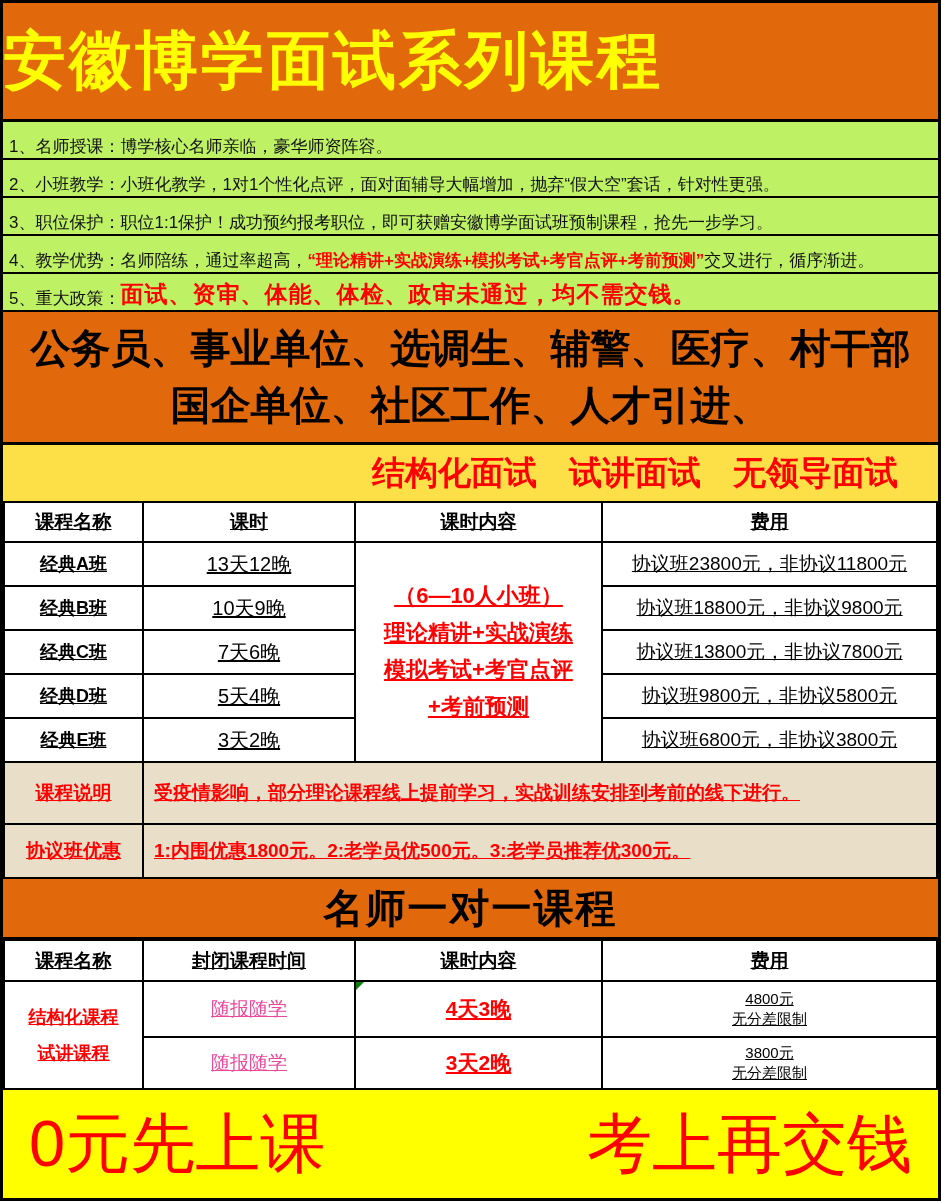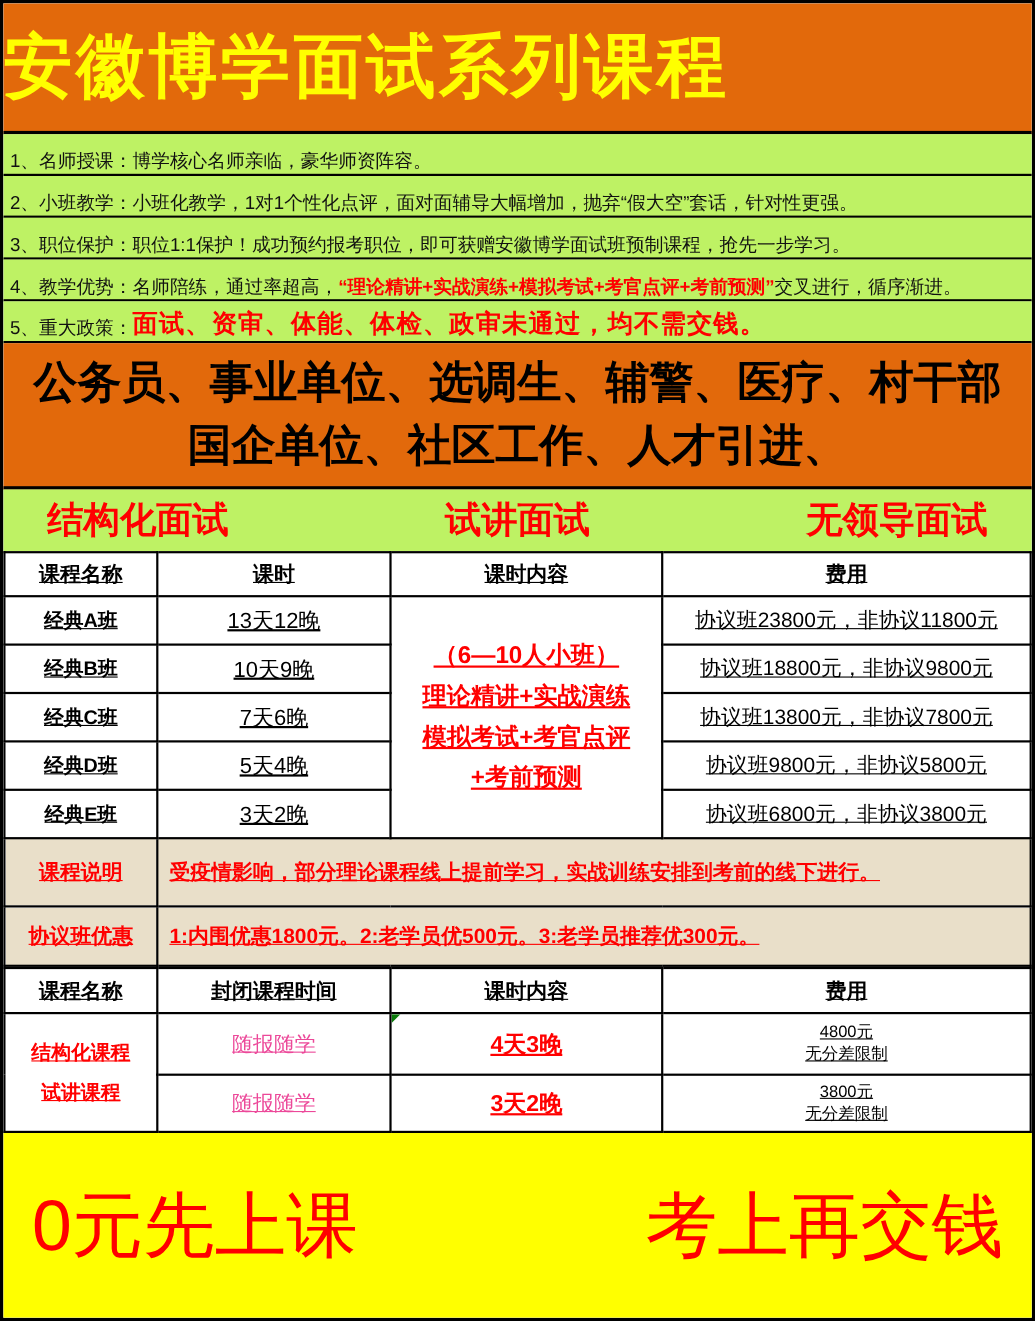--- a/index.html
+++ b/index.html
@@ -12,21 +12,21 @@
   
   .intro-row{height:36px;border-bottom:2px solid #000;display:flex;align-items:flex-end;padding-left:6px;font-size:17px;color:#111;white-space:nowrap;flex:none;background:#bef264;}
   .intro-row .hl{color:#FF0000;font-weight:bold;}
   .intro-row.big-policy .hl{font-size:23px;letter-spacing:1px;}
 
   
   .audience-banner{height:130px;background:#E2690B;border-bottom:3px solid #000;display:flex;flex-direction:column;align-items:center;justify-content:center;flex:none;}
   .audience-banner div{color:#000;font-size:40px;font-weight:900;line-height:1.42;white-space:nowrap;}
 
   
-  .types-banner{height:56px;background:#bef264;display:flex;align-items:center;justify-content:space-between;padding:0 40px;flex:none;}
+  .types-banner{height:56px;background:#fde047;display:flex;align-items:center;justify-content:flex-end;padding:0 40px;flex:none;gap:32px;}
   .types-banner span{color:#FF0000;font-size:33px;font-weight:900;white-space:nowrap;}
 
   
   table{border-collapse:collapse;width:100%;table-layout:fixed;flex:none;}
   td,th{border:2px solid #000;text-align:center;vertical-align:middle;padding:0;overflow:hidden;text-decoration:underline;}
   col.c1{width:139px;} col.c2{width:212px;} col.c3{width:247px;} col.c4{width:auto;}
   th{font-size:19px;font-weight:bold;color:#000;background:#fff;}
   .course-table thead tr{height:40px;}
   .course-table tbody tr.data{height:44px;background:#fff;}
   td.name{font-size:18px;font-weight:bold;color:#000;}
@@ -149,20 +149,23 @@
         <td class="note-label">课程说明</td>
         <td class="note-text" colspan="3">受疫情影响，部分理论课程线上提前学习，实战训练安排到考前的线下进行。</td>
       </tr>
       <tr class="note note-2">
         <td class="note-label">协议班优惠</td>
         <td class="note-text" colspan="3">1:内围优惠1800元。2:老学员优500元。3:老学员推荐优300元。</td>
       </tr>
     </tbody>
   </table>
 
+  <div class="banner2">
+    <span>名师一对一课程</span>
+  </div>
 
   <table class="one-table">
     <colgroup>
         <col class="c1">
         <col class="c2">
         <col class="c3">
         <col class="c4">
       </colgroup>
     <thead>
       <tr>

